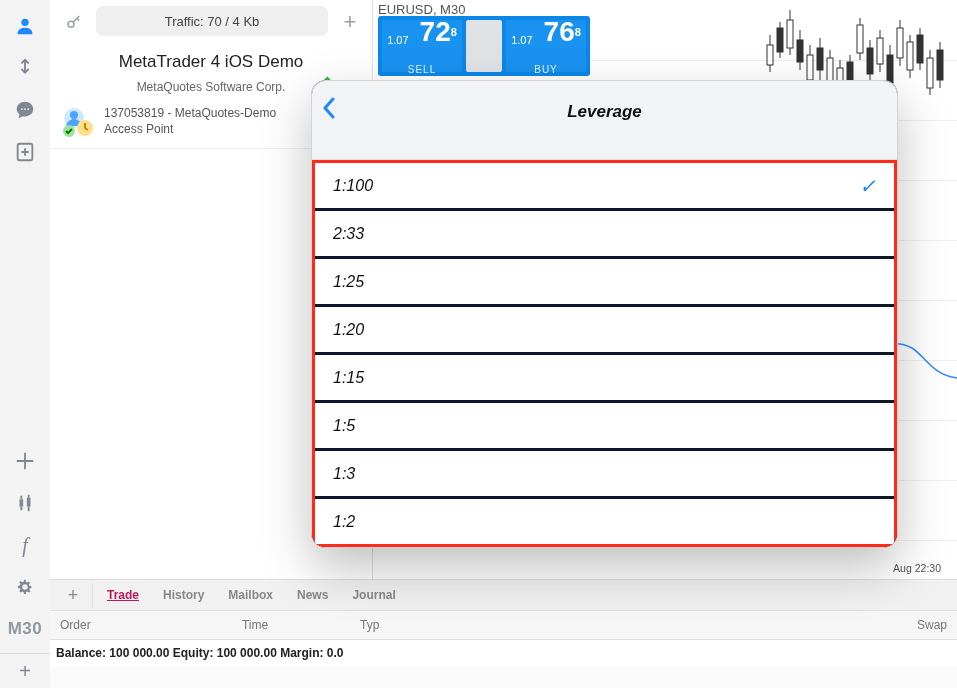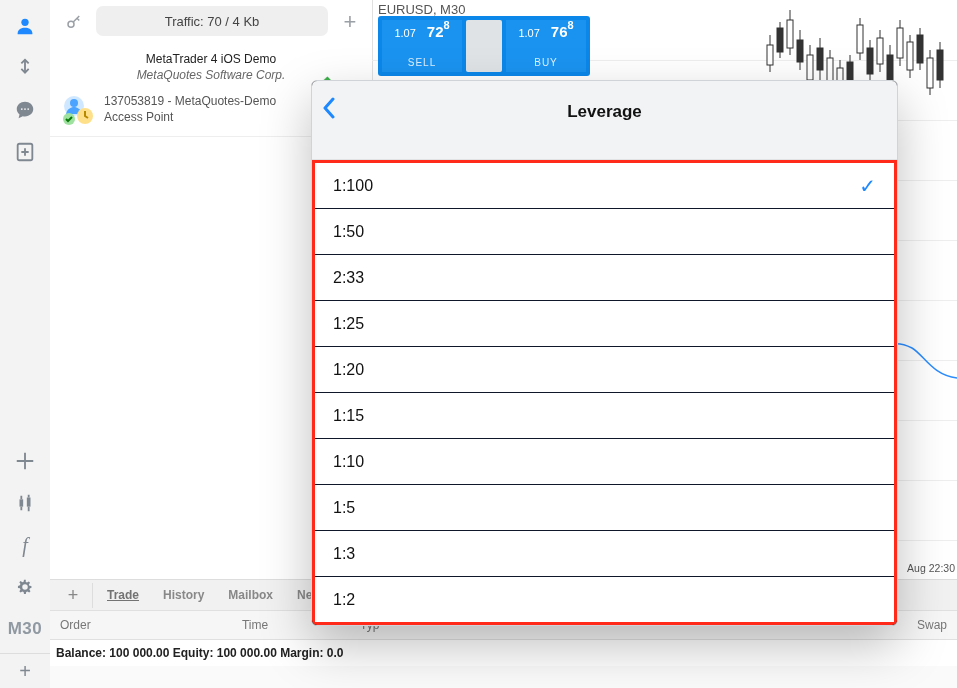--- a/index.html
+++ b/index.html
@@ -81,24 +81,24 @@
     background: #3bb24a; color: #fff;
     font-size: 10px; letter-spacing: 0.5px;
     padding: 3px 28px;
     box-shadow: 0 1px 2px rgba(0,0,0,0.2);
   }
   .account-head {
     text-align: center; padding: 6px 10px 6px;
     position: relative;
   }
   .account-head .title {
-    font-size: 12px; font-weight: 400; color:#222;
+    font-size: 17px; font-weight: 400; color:#222;
   }
   .account-head .sub {
-    font-size: 12px; color:#666; margin-top:2px;font-style:italic;
+    font-size: 12px; color:#666; margin-top:8px;
   }
   .account-row {
     display:flex; align-items:center; gap:10px;
     padding: 6px 10px 10px 12px;
     border-bottom: 1px solid #eee;
   }
   .avatar-badge {
     width: 32px; height: 32px; position: relative;
   }
   .account-row .desc {
@@ -106,40 +106,40 @@
   }
   
   .main-area {
     position: absolute; left: 372px; right: 0; top: 0; bottom: 108px;
     overflow: hidden;
   }
   .chart-label {
     position: absolute; left: 6px; top: 2px; font-size: 13px; color:#555;
   }
   .chart-xlabel {
-    position: absolute; right: 2px; top: 562px; font-size: 10.5px; color:#555;
+    position: absolute; right: 16px; top: 562px; font-size: 10.5px; color:#555;
   }
   .quote-ticket {
     position: absolute; left: 6px; top: 16px;
     width: 204px; height: 52px;
     display:flex; gap:4px;
     background:#0b87ea; padding:4px; border-radius:3px;
   }
   .quote-half {
     flex:1; background:#1a93f0; color:#fff;
     display:flex; flex-direction:column; align-items:center; justify-content:center;
     border-radius:0;
     position: relative;
   }
   .quote-mid {
     width:36px; background:#dfe3e6; border-radius:2px;
   }
   .quote-price { font-size: 0; line-height:1; display:flex; align-items:flex-end; gap:0; }
   .qp-small { font-size: 11px; color:#fff; font-weight:500; }
-  .qp-big { font-size: 15px; color:#fff; font-weight:700; margin-left:11px; }
+  .qp-big { font-size: 28px; color:#fff; font-weight:700; margin-left:11px; }
   .qp-sup { font-size:11px; color:#fff; font-weight:600; transform: translateY(-8px); }
   .quote-lbl { font-size:10px; letter-spacing:1px; color:#dff0ff; margin-top:18px; }
   .candles { position:absolute; inset:0; }
   .gridlines { position:absolute; inset:0; }
   .gridlines div.h { position:absolute; left:0; right:0; height:1px; background:#eee; }
   .curve { position:absolute; inset:0; pointer-events:none; }
   
   .bottom {
     position: absolute; left: 50px; right: 0; bottom: 0;
     height: 108px;
@@ -148,21 +148,21 @@
   }
   .bottom-tabs {
     height: 30px; display:flex; align-items:center;
     background:#f1f1f1; border-bottom:1px solid #e0e0e0;
     padding-left: 4px; gap: 4px;
     font-size: 12px;
   }
   .btab {
     padding: 5px 10px; color:#888; font-weight:600;
   }
-  .btab.active { color:#737373;text-decoration:underline; }
+  .btab.active { color:#be185d;text-decoration:underline; }
   .btab.plus {
     width: 26px; text-align:center; font-size: 18px; color:#888; padding:2px 6px;
     border-right:1px solid #ddd;
     font-weight:400;
   }
   .bottom-cols {
     height: 28px; display:flex; align-items:center;
     font-size: 12px; color:#777;
     background:#f6f6f6; border-bottom:1px solid #e0e0e0;
   }
@@ -176,24 +176,25 @@
     font-size: 12px; color:#222; font-weight:600;
     background:#fff;
     padding: 0 6px;
   }
   
   .modal {
     position: absolute;
     left: 311px; top: 80px;
     width: 585px;
     border: 1px solid #d0d4d8;
-    border-radius: 6px;
+    border-radius: 14px;
     background:#000000;
     box-shadow: 0 20px 50px rgba(0,0,0,0.25);
     overflow:hidden;
+    font-style:italic;
   }
   .modal-header {
     height: 78px;
     background: #f1f3f5;
     position: relative;
     display:flex; align-items:center; justify-content:center;
     border-bottom: 1px solid #e0e2e4;
   }
   .modal-header .title {
     font-size: 17px; font-weight:600; color:#111;
@@ -207,21 +208,21 @@
   }
   .leverage-list {
     border: 3px solid #ff2a1a;
     border-top-width: 3px;
   }
   .lev-row {
     height: 45px;
     display:flex; align-items:center; justify-content:space-between;
     padding: 0 18px 0 18px;
     font-size: 16px; color:#111;
-    border-bottom: 1px solid #0f172a;
+    border-bottom: 3px solid #0f172a;
     background:#fff;
   }
   .lev-row:last-child { border-bottom: none; }
   .lev-check { color:#1e88ff; font-size: 20px; }
 </style>
 </head>
 <body>
 
 <div class="app">
 
@@ -427,38 +428,32 @@
       </div>
       <div class="title">Leverage</div>
     </div>
     <div class="leverage-list" id="lev-list">
 
     <div class="lev-row">
           <span>1:100</span>
           <span class="lev-check">✓</span>
         </div>
         <div class="lev-row">
-          <span>1:50</span>
-        </div>
-        <div class="lev-row">
           <span>2:33</span>
         </div>
         <div class="lev-row">
           <span>1:25</span>
         </div>
         <div class="lev-row">
           <span>1:20</span>
         </div>
         <div class="lev-row">
           <span>1:15</span>
         </div>
         <div class="lev-row">
-          <span>1:10</span>
-        </div>
-        <div class="lev-row">
           <span>1:5</span>
         </div>
         <div class="lev-row">
           <span>1:3</span>
         </div>
         <div class="lev-row">
           <span>1:2</span>
         </div>
       </div>
   </div>

